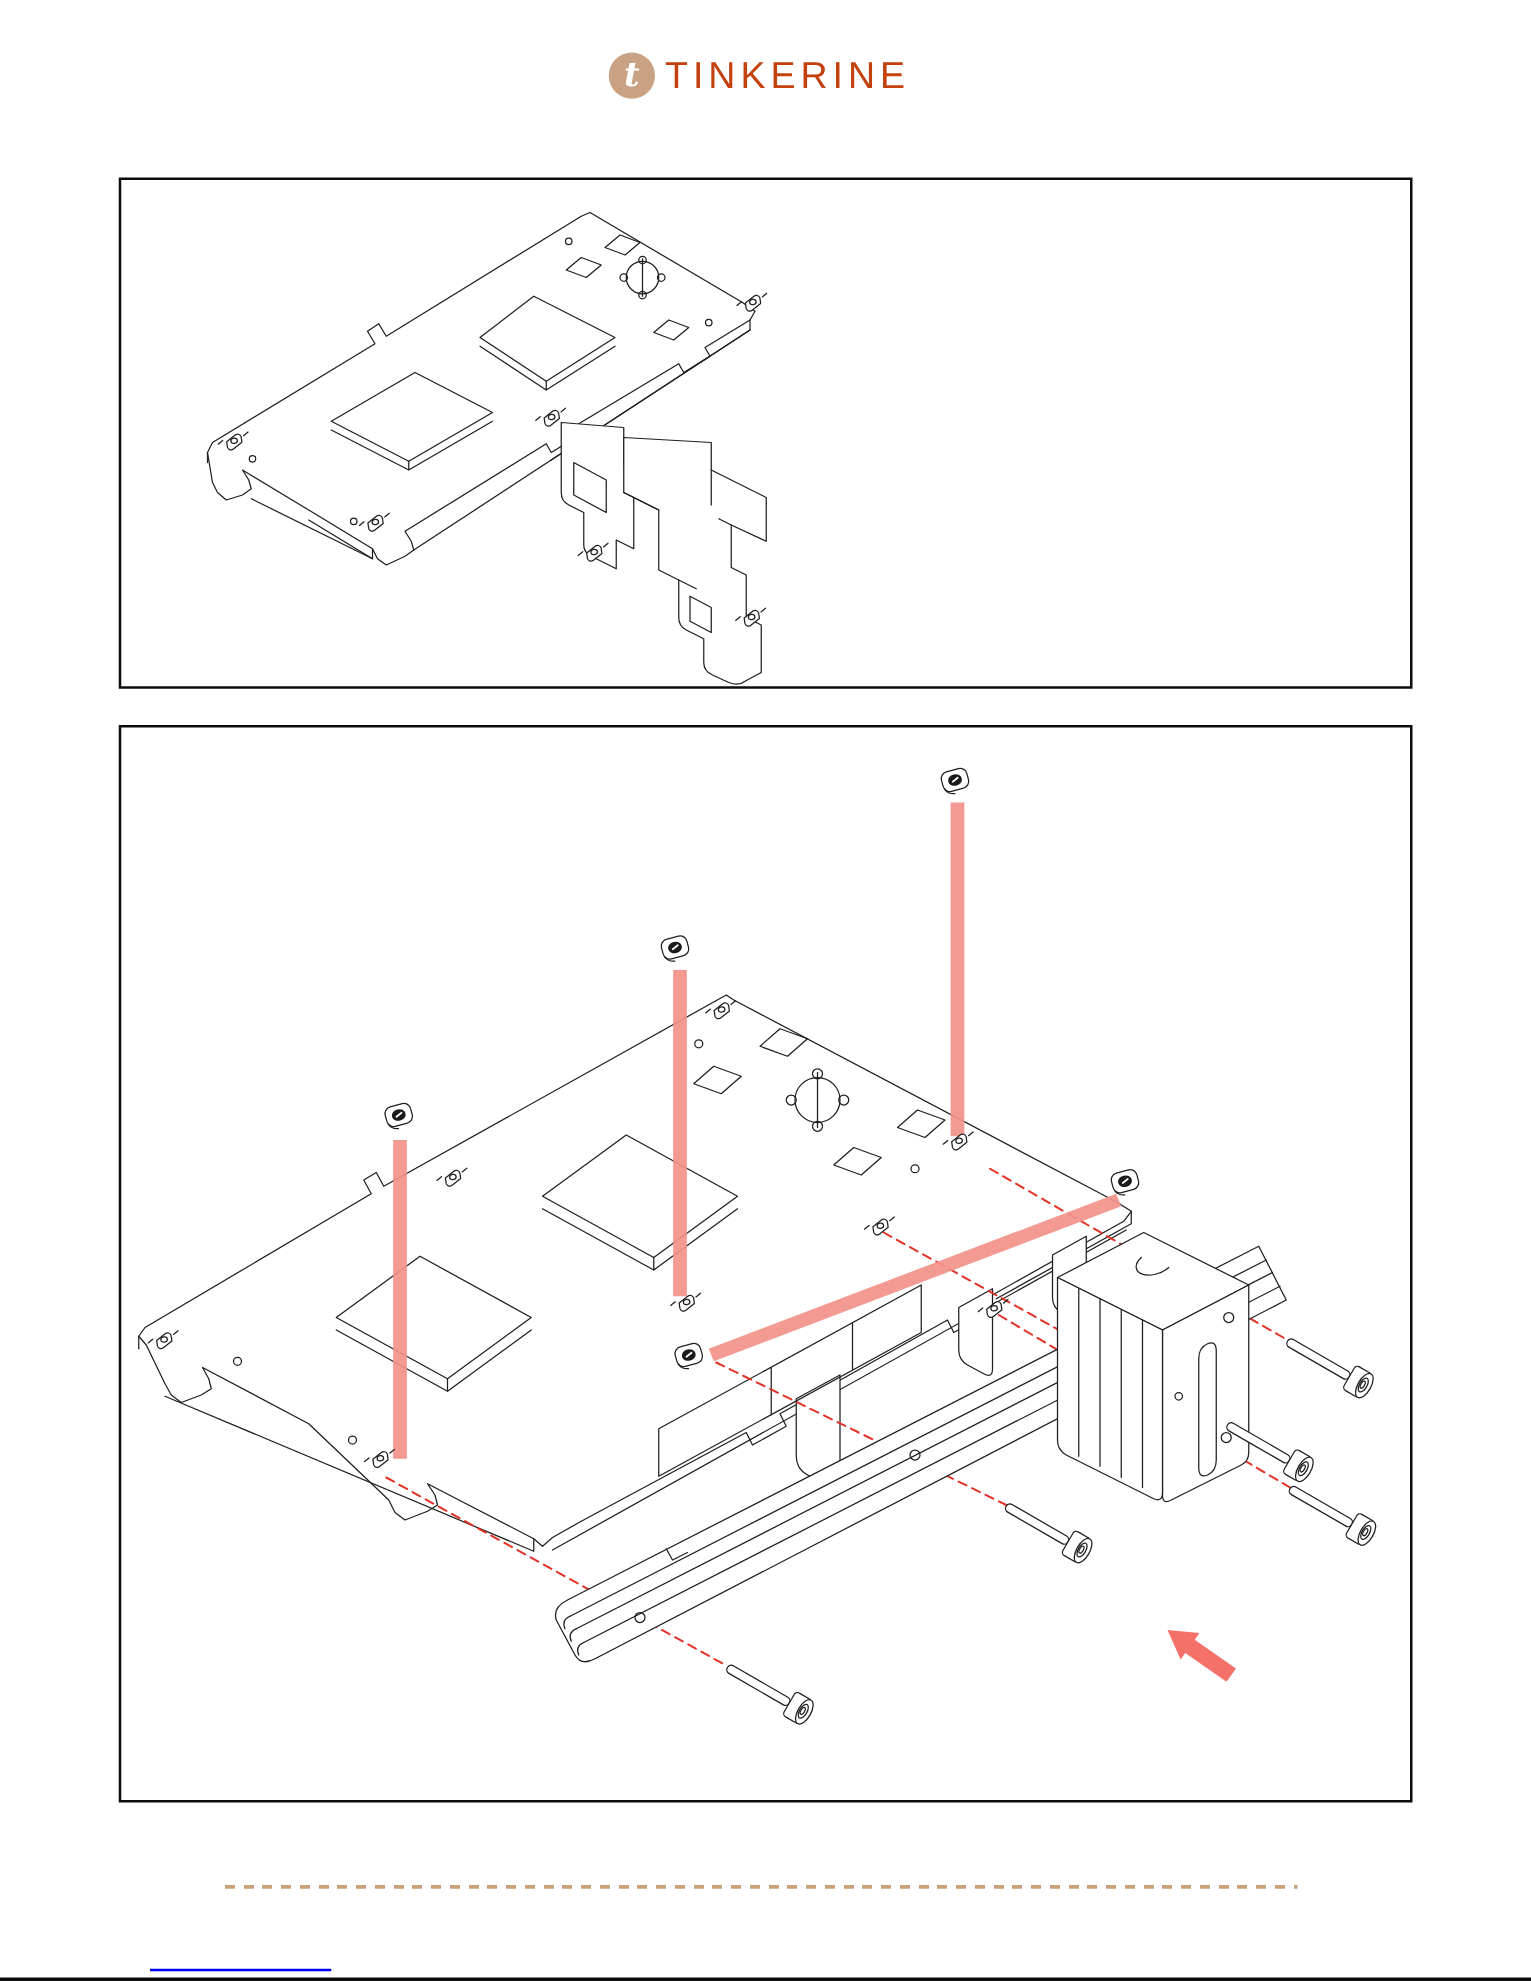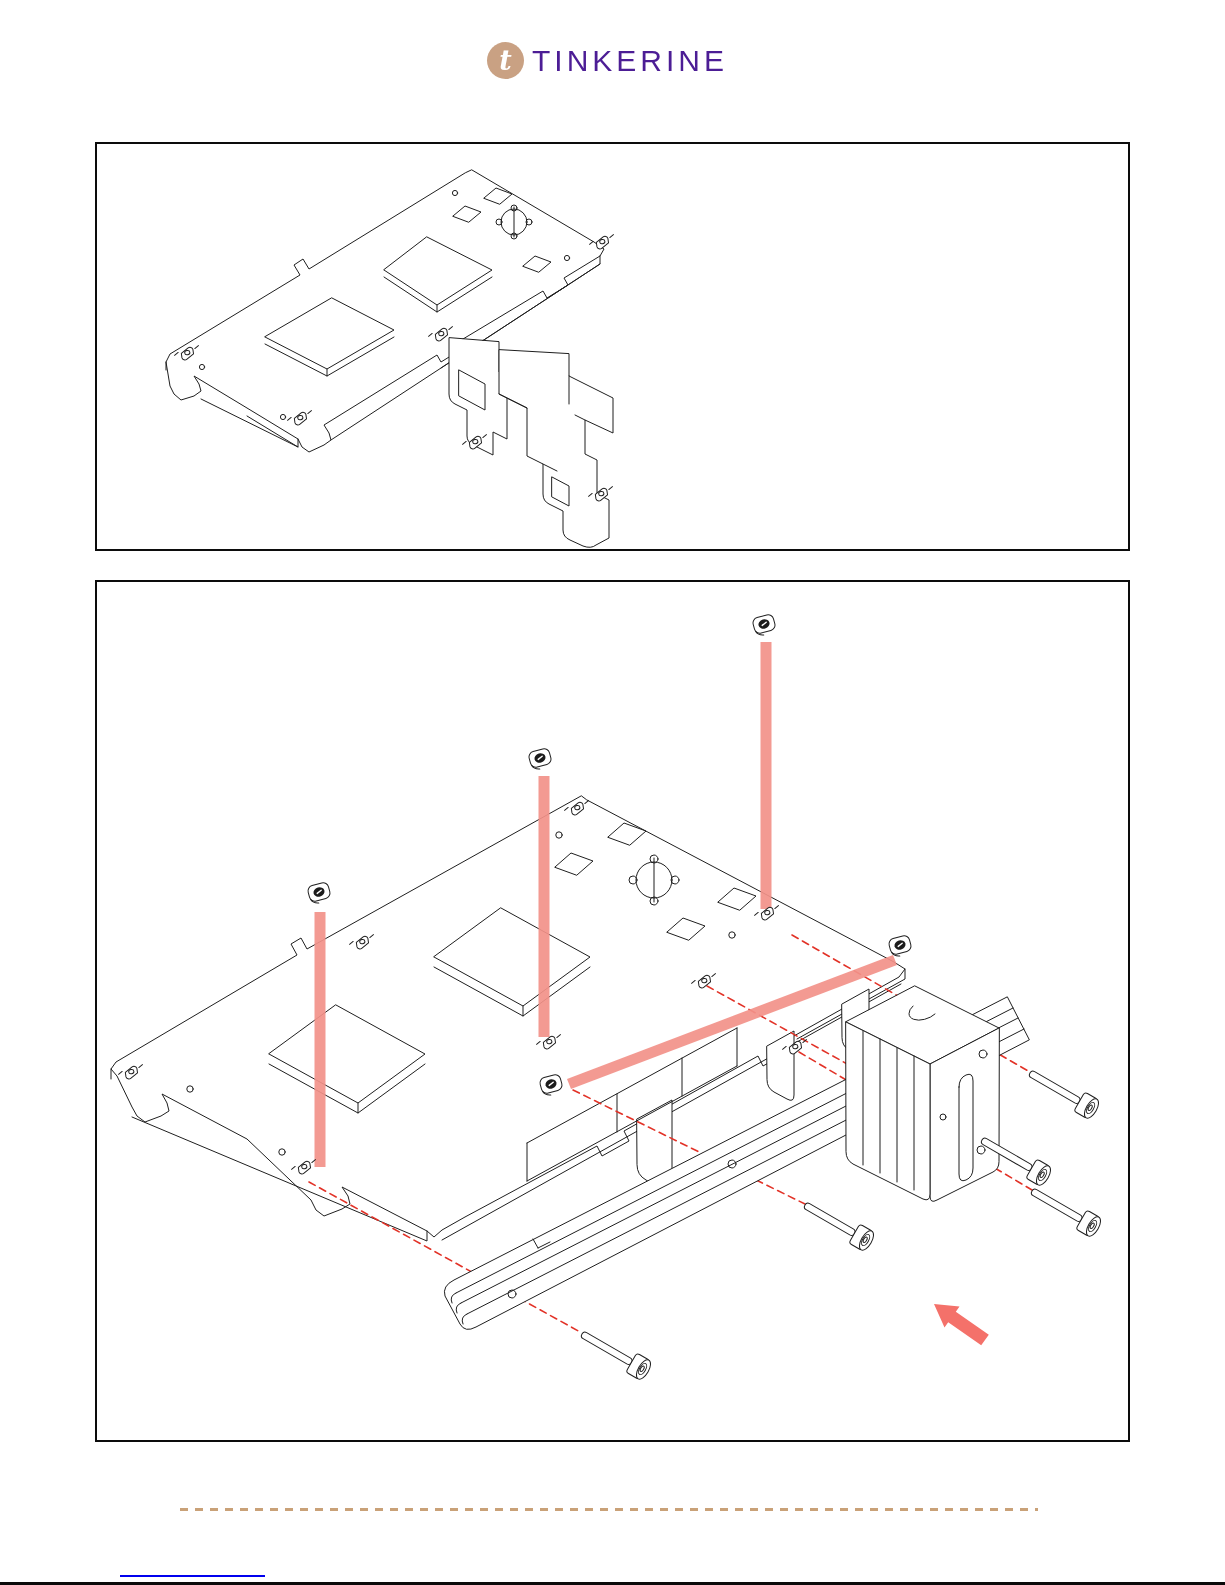--- a/index.html
+++ b/index.html
@@ -4,21 +4,21 @@
 <style>
   html,body{margin:0;padding:0;background:#ffffff;}
   body{font-family:"Liberation Sans", sans-serif;}
   #page{position:relative;width:1225px;height:1585px;background:#ffffff;overflow:hidden;}
 
   
   #logo{position:absolute;left:487px;top:42px;display:flex;align-items:center;}
   #logo-circle{width:37px;height:37px;border-radius:50%;background:#c9a183;color:#ffffff;
     display:flex;align-items:center;justify-content:center;
     font-family:"DejaVu Serif", serif;font-style:italic;font-weight:bold;font-size:27px;line-height:1;}
-  #logo-word{margin-left:8px;font-size:30px;letter-spacing:4px;color:#4c1d95;font-weight:400;text-align:center;}
+  #logo-word{margin-left:8px;font-size:30px;letter-spacing:4px;color:#c2410c;font-weight:400;text-align:center;}
 
   
   .panel{position:absolute;left:95px;width:1035px;border:2px solid #0c0c0c;background:#ffffff;box-sizing:border-box;}
   #panel-top{top:142px;height:409px;}
   #panel-bottom{top:580px;height:862px;}
   .panel svg{display:block;}
 
   
   svg *{stroke:#1f1f1f;stroke-width:1;fill:none;stroke-linejoin:round;stroke-linecap:round;}
   svg .fw{fill:#ffffff;}

